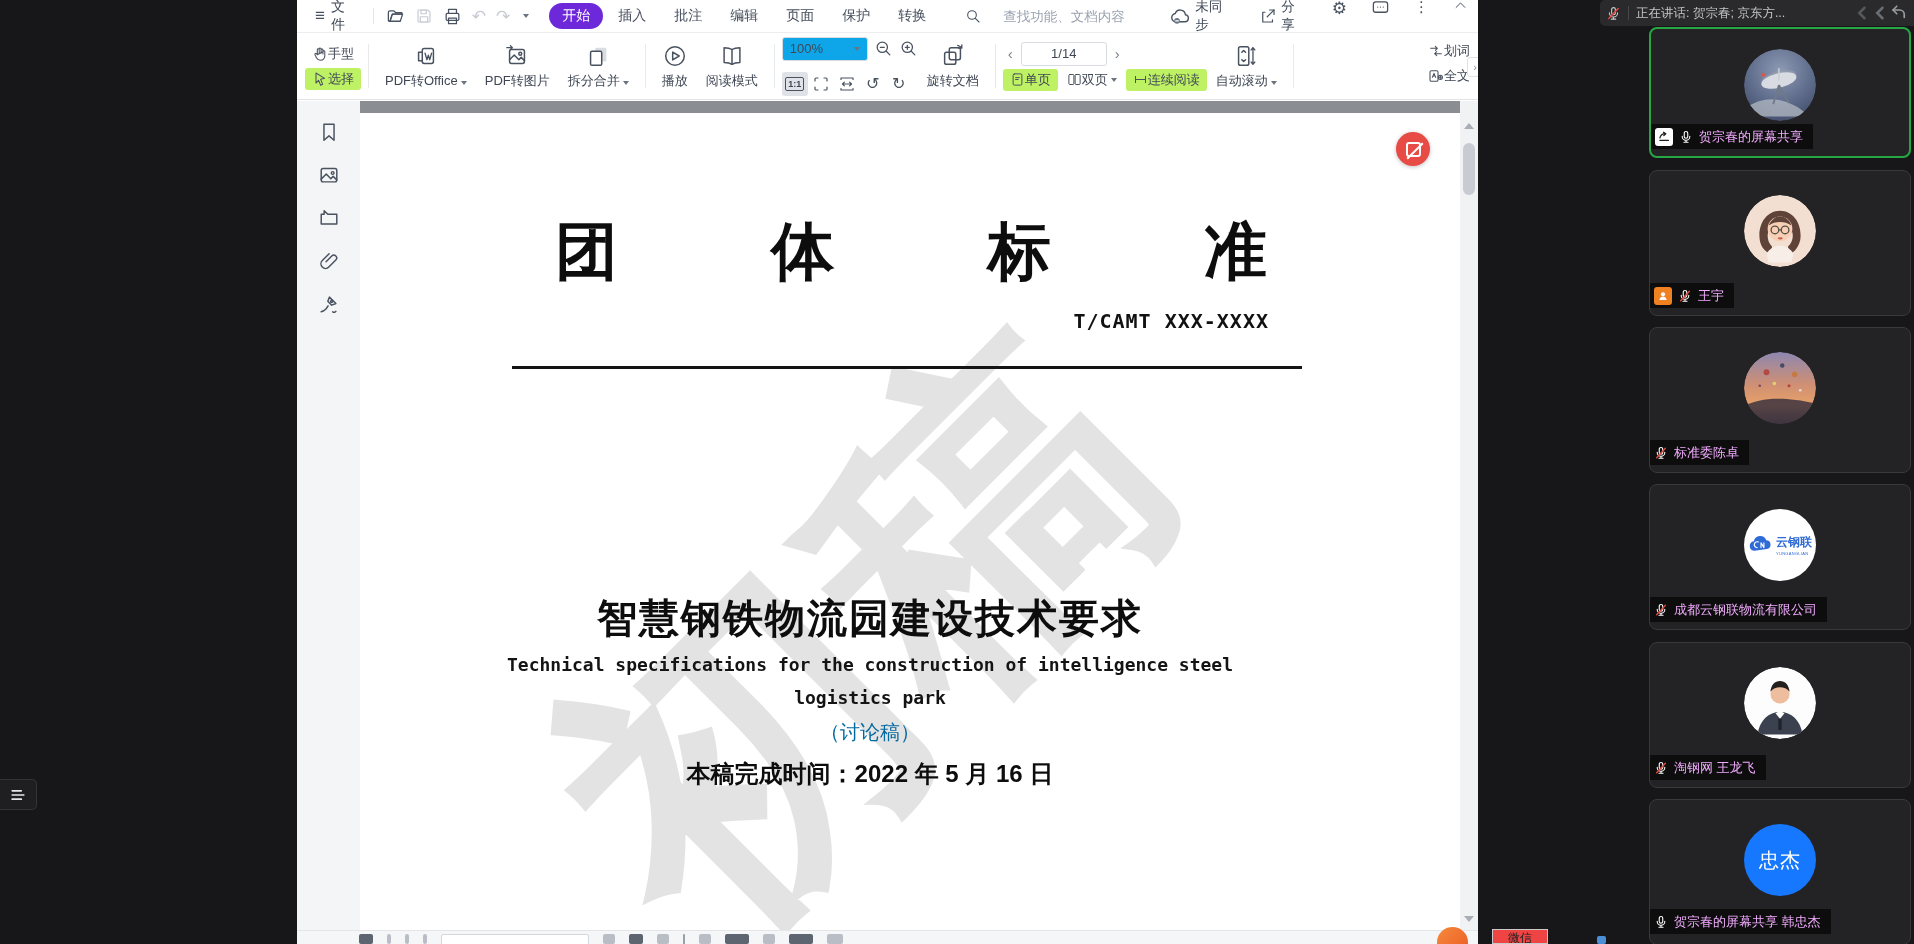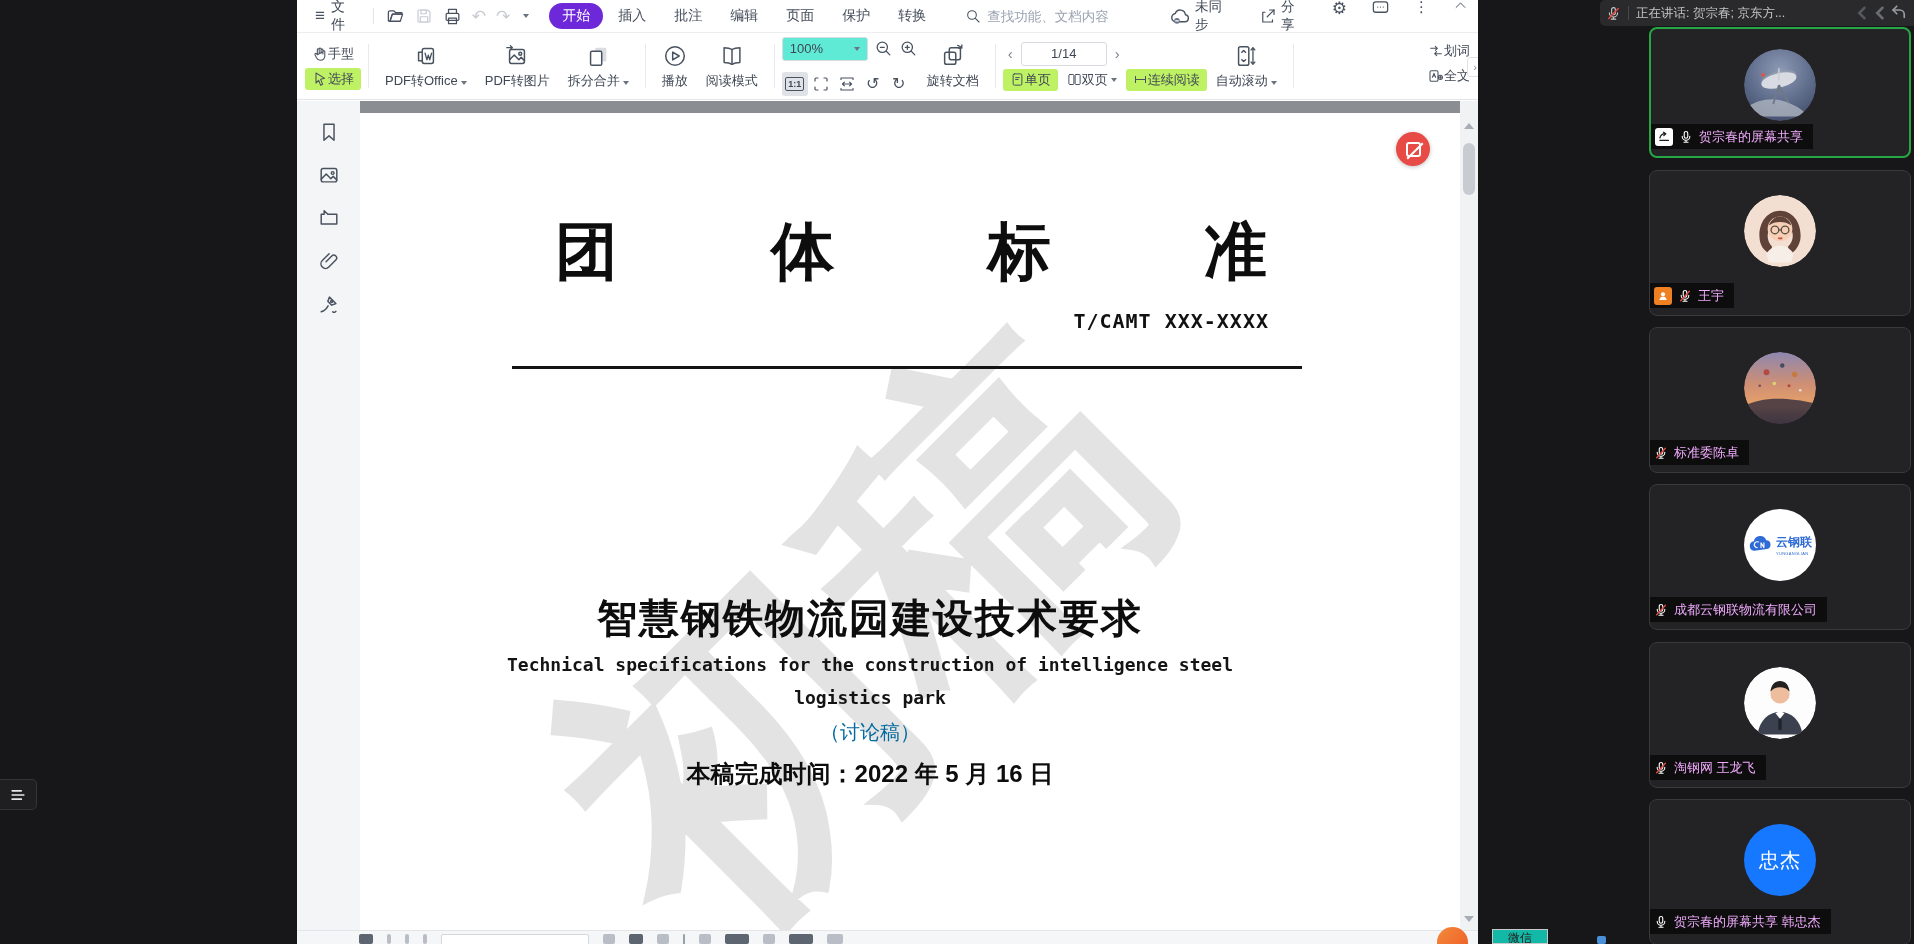--- a/index.html
+++ b/index.html
@@ -13,34 +13,34 @@
   
   #wps { position:absolute; left:297px; top:0; width:1181px; height:944px; background:#fff; overflow:hidden; }
 
   .menubar { position:relative; height:33px; display:flex; align-items:center; padding:0 10px; background:#fff; border-bottom:1px solid #ededf0; font-size:14px; color:#3e4654; }
   .mb-file { display:flex; align-items:center; gap:6px; padding:0 8px; }
   .vsep { width:1px; height:16px; background:#e3e5e8; margin:0 6px; }
   .qbar { display:flex; align-items:center; gap:10px; padding:0 6px; }
   .tabs { display:flex; align-items:center; gap:2px; margin-left:14px; }
   .tab { padding:4px 13px; border-radius:15px; color:#454d5b; cursor:default; white-space:nowrap; }
   .tab.active { background:#6d28d9; color:#fff; }
-  .searchbox { display:flex; align-items:center; gap:6px; margin-left:26px; width:205px; }
+  .searchbox { display:flex; align-items:center; gap:22px; margin-left:26px; width:205px; }
   .searchbox input { border:none; outline:none; font-size:13.5px; color:#3e4654; width:170px; background:transparent; }
   .searchbox input::placeholder { color:#9aa3b1; }
   .mb-right { margin-left:auto; display:flex; align-items:flex-start; gap:24px; font-size:13.5px; color:#414a58; }
   .mb-right .item { display:flex; align-items:center; gap:4px; }
 
   .toolbar { position:relative; height:67px; background:#fff; border-bottom:1px solid #e3e4e6; display:flex; align-items:center; padding:0 8px; overflow:hidden; }
   .tsep { width:1px; height:44px; background:#e8e9ec; margin:0 7px; flex:none; }
   .stack { display:flex; flex-direction:column; gap:3px; flex:none; }
   .sbtn { display:flex; align-items:center; font-size:13px; color:#3f4755; padding:2px 7px; border-radius:3px; white-space:nowrap; }
   .sbtn.active { background:#bef264; }
   .tbtn { display:flex; flex-direction:column; align-items:center; gap:3px; font-size:13px; color:#3f4755; padding:3px 9px; white-space:nowrap; flex:none; }
   .caret { width:0; height:0; border-left:3.5px solid transparent; border-right:3.5px solid transparent; border-top:4.5px solid #6b7380; display:inline-block; margin-left:3px; }
-  .zoomsel { display:flex; align-items:center; justify-content:space-between; width:86px; height:24px; border:1px solid #d8dbdf; border-radius:3px; padding:0 7px; font-size:13px; color:#3f4755; background:#5eead4; }
+  .zoomsel { display:flex; align-items:center; justify-content:space-between; width:86px; height:24px; border:1px solid #d8dbdf; border-radius:3px; padding:0 7px; font-size:13px; color:#3f4755; background:#0ea5e9; }
   .minibtn { display:flex; align-items:center; justify-content:center; width:26px; height:24px; border-radius:3px; }
   .minibtn.active { background:#dfe2e7; }
   .onetoone { font-size:9px; font-weight:bold; color:#3f4755; border:1.4px solid #49525f; border-radius:2px; padding:1px 2px; }
   .pageinput { width:86px; height:24px; border:1px solid #d8dbdf; border-radius:3px; text-align:center; font-size:13px; color:#3f4755; outline:none; }
   .navchev { font-size:15px; color:#7a828e; padding:0 5px; }
   .grp-translate { position:absolute; left:1124px; top:7px; }
   .overflow-btn { position:absolute; right:-5px; top:24px; width:16px; height:20px; border:1px solid #e0e2e6; border-radius:3px 0 0 3px; display:flex; align-items:center; justify-content:center; color:#8a9099; font-size:11px; background:#fff; }
 
   .wbody { position:absolute; top:101px; left:0; right:0; bottom:14px; display:flex; background:#75787c; }
   .leftbar { width:63px; background:#f4f5f7; display:flex; flex-direction:column; align-items:center; padding-top:17px; gap:15px; flex:none; }
@@ -87,21 +87,21 @@
   .logo-cn { color:#2e6bd6; font-size:12px; font-weight:bold; white-space:nowrap; }
   .logo-sub { color:#2e6bd6; font-size:4px; letter-spacing:.3px; white-space:nowrap; }
   .nlabel { position:absolute; left:0; bottom:7px; height:25px; background:rgba(8,8,8,0.78); display:flex; align-items:center; gap:6px; padding:0 10px 0 4px; max-width:100%; }
   .nlabel .nm { color:#f0abfc; font-size:13px; white-space:nowrap; overflow:hidden; text-overflow:ellipsis; }
   .badge17 { width:18px; height:18px; border-radius:3px; display:flex; align-items:center; justify-content:center; flex:none; }
   .badge17.white { background:#fff; }
   .badge17.orange { background:#ef8122; }
 
   
   .side-toggle { position:absolute; left:0; top:779px; width:37px; height:31px; background:#1f1f21; border:1px solid #343436; border-left:none; border-radius:0 5px 5px 0; display:flex; align-items:center; justify-content:center; }
-  .tooltip { position:absolute; left:1492px; top:929px; width:56px; height:15px; background:#14b8a6; border:1px solid #c9c9c9; font-size:12px; color:#222; text-align:center; overflow:hidden; }
+  .tooltip { position:absolute; left:1492px; top:929px; width:56px; height:15px; background:#ef4444; border:1px solid #c9c9c9; font-size:12px; color:#222; text-align:center; overflow:hidden; }
   .orange-blob { position:absolute; left:1437px; top:927px; width:31px; height:30px; border-radius:50% 50% 40% 40%; background:linear-gradient(135deg,#f58a3c,#ec5a24); }
   .bluebit { position:absolute; left:1597px; top:936px; width:9px; height:8px; background:#4a90d9; border-radius:2px; }
 </style>
 </head>
 <body>
 
 <div id="wps">
 
   <div class="menubar">
     <div class="mb-file">

